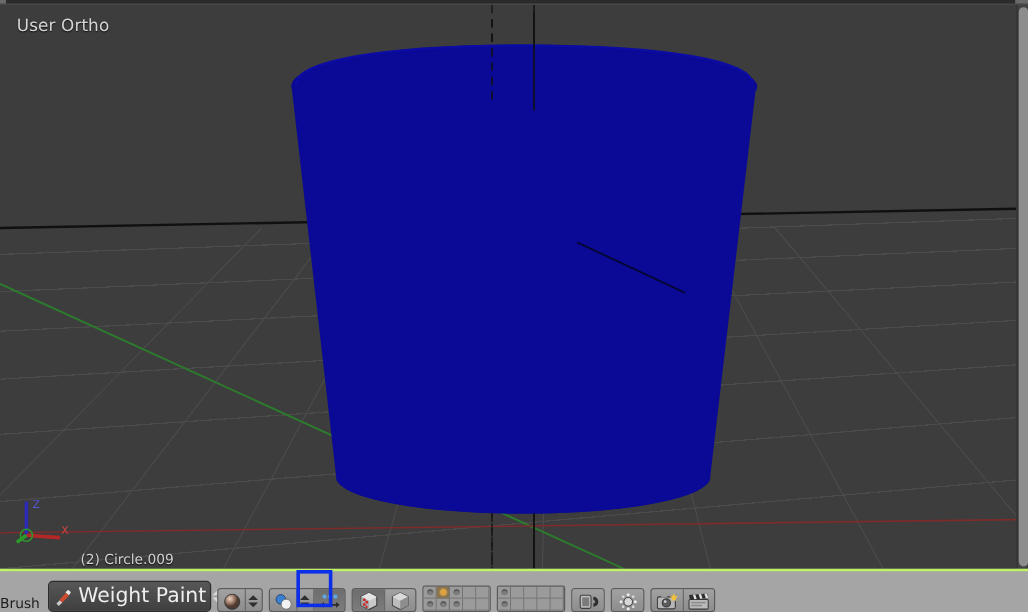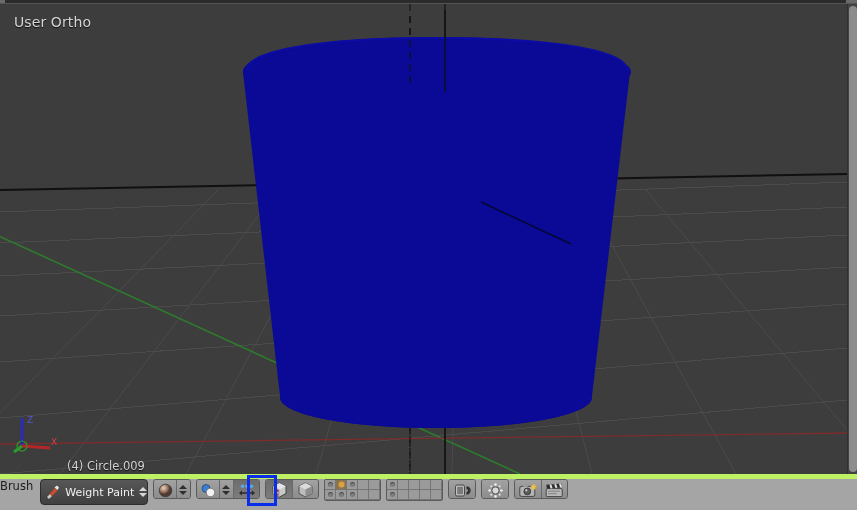--- a/index.html
+++ b/index.html
@@ -57,45 +57,45 @@
   .vscroll .thumb {
     position: absolute; left: 1px; top: 2px; width: 8px; height: 466px;
     background: #8d8d8d; border-radius: 4px;
   }
 
   
   .toolbar {
     position: absolute; left: 0; bottom: 0;
     width: 857px; height: 36px;
     background: #a5a5a5;
-    border-top: 5px solid #bef264;
-    display: flex; align-items: flex-start;
+    border-top: 2px solid #bef264;
+    display: flex; align-items: flex-end;
     padding: 0 4px;
     gap: 0;
   }
   .tb-text {
     color: #1d1d1d; font-size: 11.5px; white-space: nowrap;
     padding: 0 2px; margin-left: -6px;
   }
   .group {
     display: flex; align-items: stretch; height: 20px;
     border: 1px solid #5b5b5b; border-radius: 3px; overflow: hidden;
     background: #8f8f8f;
   }
   .group > * { border: none; border-radius: 0; }
   .group > * + * { border-left: 1px solid #6a6a6a; }
 
   
   .mode-dd {
-    width: 108px; height: 21px;
+    width: 136px; height: 21px;
     background: linear-gradient(#575757, #3f3f3f);
     border: 1px solid #2c2c2c; border-radius: 4px;
     display: flex; align-items: center; gap: 5px;
     padding: 12px 4px;
-    color: #efefef; font-size: 11px;
+    color: #efefef; font-size: 17px;
   }
   .mode-dd .lbl { flex: 1; white-space: nowrap; }
   .spin {
     display: flex; flex-direction: column; justify-content: center;
     gap: 2px; padding-right: 1px;
   }
   .spin i {
     display: block; width: 0; height: 0;
     border-left: 4px solid transparent; border-right: 4px solid transparent;
   }
@@ -221,21 +221,21 @@
         <text x="27" y="419" fill="#5555d8" font-size="9" font-family="DejaVu Sans, sans-serif">Z</text>
         <line x1="22" y1="442" x2="50" y2="444" stroke="#b52727" stroke-width="3"></line>
         <text x="51" y="441" fill="#cc4444" font-size="9" font-family="DejaVu Sans, sans-serif">X</text>
         <line x1="22" y1="442" x2="14" y2="448" stroke="#2b9b2b" stroke-width="3"></line>
         <circle cx="22" cy="442" r="5" fill="none" stroke="#2b9b2b" stroke-width="1.2"></circle>
       </g>
     </svg>
 
     <div class="view-label">User Ortho</div>
 
-    <div class="object-label">(4) Circle.009</div>
+    <div class="object-label">(2) Circle.009</div>
   </div>
 
   <div class="vscroll">
     <div class="thumb"></div>
   </div>
 
   <div class="toolbar">
 
     <div class="tb-text">Brush</div>
 

